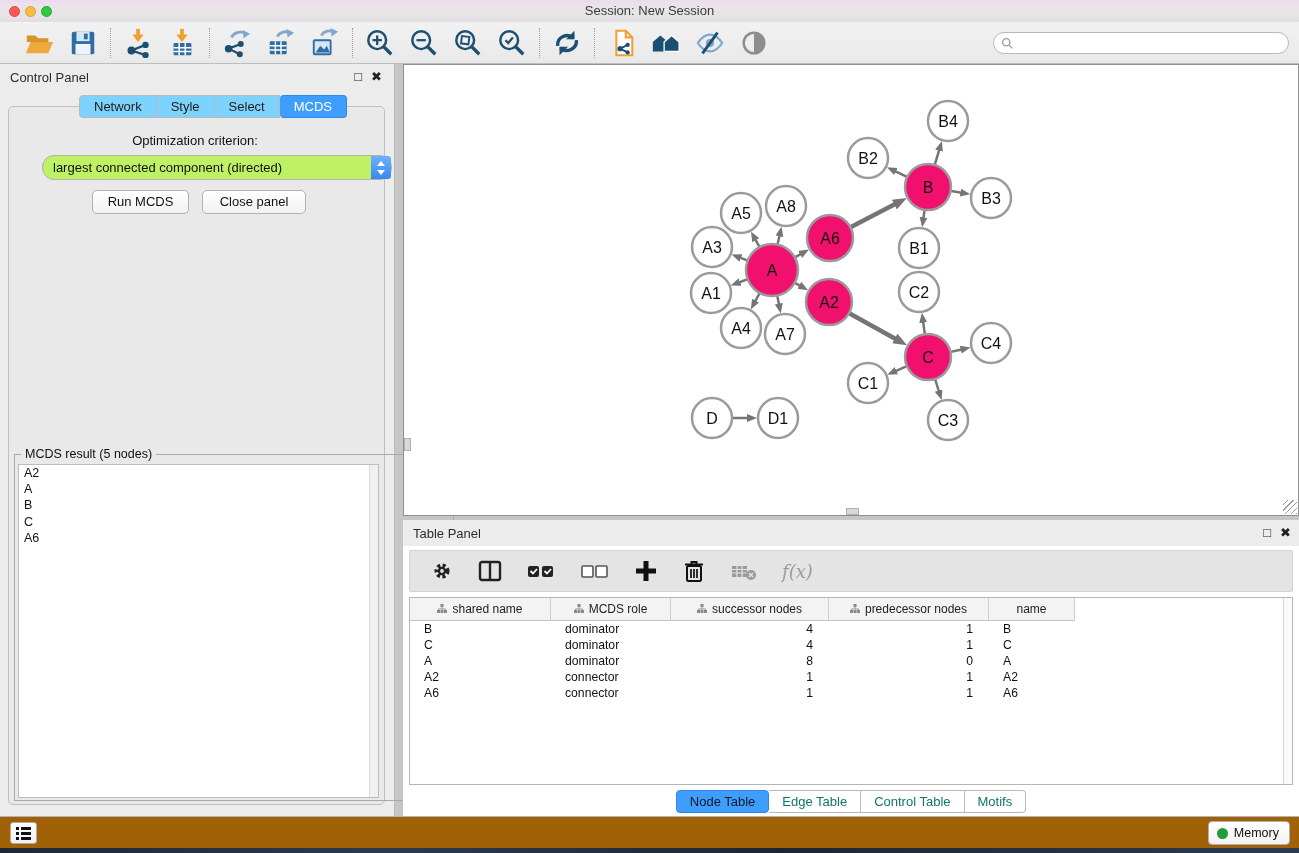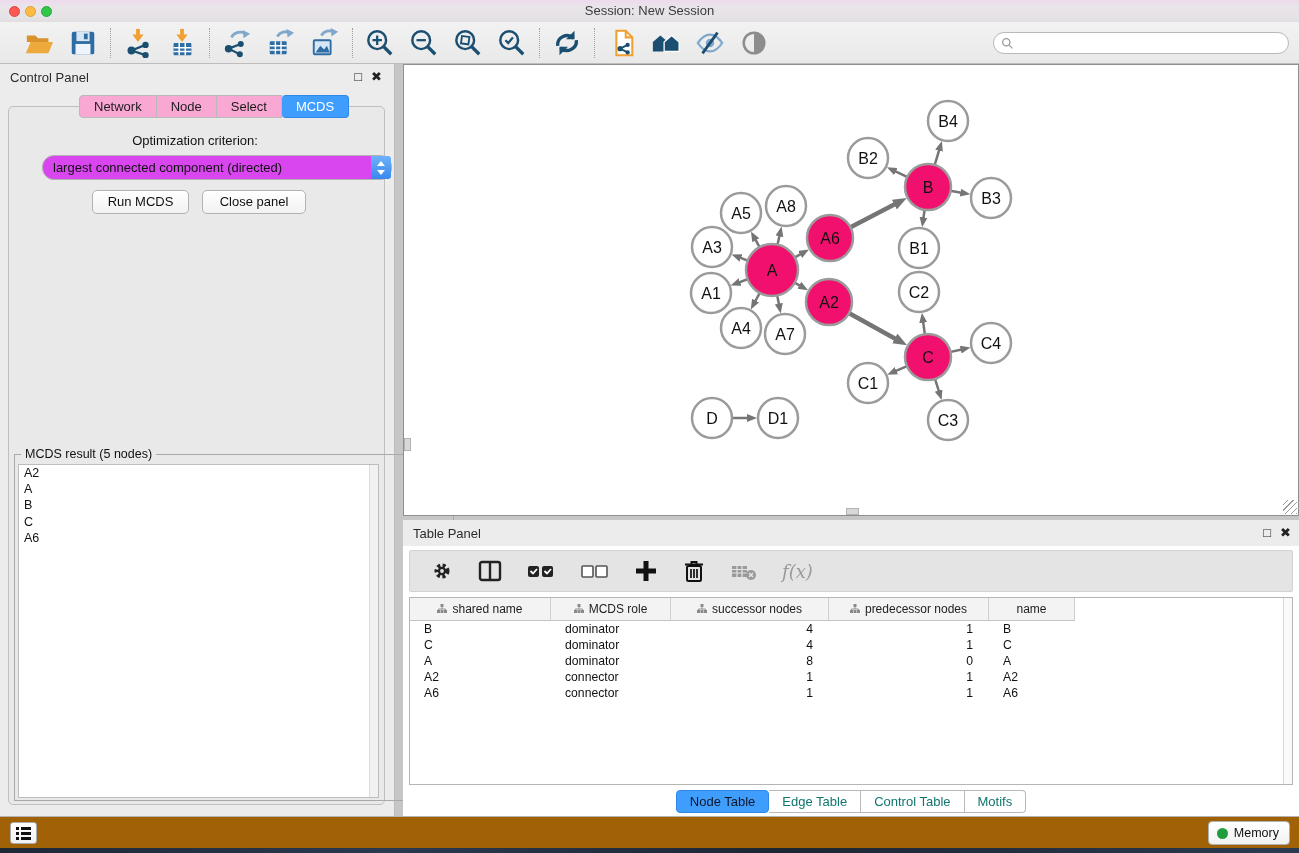--- a/index.html
+++ b/index.html
@@ -29,28 +29,28 @@
 
   
   .cp-bg { left:0; top:64px; width:395px; height:752px; background:#ececec; border-right:1px solid #bdbdbd; }
   .cp-header { left:0; top:64px; width:390px; height:26px; }
   .cp-header .ptitle { position:absolute; left:10px; top:6px; font-size:13px; color:#2c2c2c; }
   .panel-btns { position:absolute; right:8px; top:5px; display:flex; gap:9px; font-size:13px; color:#222; }
   .panel-btns span { cursor:default; }
   .cp-body { left:8px; top:106px; width:377px; height:699px; background:#e9e9e9; border:1px solid #bfbfbf; border-radius:5px; }
 
   .cp-tabs { left:79px; top:95px; height:23px; display:flex; z-index:5; }
-  .cp-tab { background:#f9a8d4; border:1px solid #b9b9b9; border-left:none; font-size:13px; padding:0 14px;
+  .cp-tab { background:#7dd3fc; border:1px solid #b9b9b9; border-left:none; font-size:13px; padding:0 14px;
     line-height:21px; color:#1c1c1c; }
   .cp-tab:first-child { border-left:1px solid #b9b9b9; border-radius:4px 0 0 4px; }
   .cp-tab:last-child { border-radius:0 4px 4px 0; }
   .cp-tab.active { background:#3f9efd; border-color:#2f88e8; color:#fff; border-radius:4px; }
 
   .opt-label { left:0; top:133px; width:390px; text-align:center; font-size:13px; color:#111; }
-  .criterion { left:42px; top:155px; width:350px; height:25px; background:#d946ef; border:1px solid #b2b2b2;
+  .criterion { left:42px; top:155px; width:350px; height:25px; background:#bef264; border:1px solid #b2b2b2;
     border-radius:12px; display:flex; align-items:center; }
   .criterion .val { flex:1; font-size:13px; padding-left:10px; color:#111; white-space:nowrap; }
   .criterion .stepper { width:20px; height:23px; background:linear-gradient(#6eb1fa,#3788ef);
     border-radius:0 3px 3px 0; display:flex; flex-direction:column; align-items:center; justify-content:center; }
   .criterion .stepper svg { display:block; }
   .cp-btn { position:absolute; top:190px; height:24px; background:linear-gradient(#ffffff,#f2f2f2);
     border:1px solid #b2b2b2; border-radius:5px; font-size:13px; color:#111; text-align:center; }
   .btn-run { left:92px; width:97px; line-height:22px; }
   .btn-close { left:202px; width:104px; line-height:22px; }
 
@@ -272,21 +272,21 @@
 <div class="abs cp-header">
   <span class="ptitle">Control Panel</span>
   <span class="panel-btns">
     <span>□</span>
     <span>✖</span>
   </span>
 </div>
 <div class="abs cp-body"></div>
 <div class="abs cp-tabs" id="cp-tabs">
     <div class="cp-tab">Network</div>
-    <div class="cp-tab">Node</div>
+    <div class="cp-tab">Style</div>
     <div class="cp-tab">Select</div>
     <div class="cp-tab active">MCDS</div>
   </div>
 
 <div class="abs opt-label">Optimization criterion:</div>
 <div class="abs criterion">
   <span class="val">largest connected component (directed)</span>
   <span class="stepper">
     <svg width="10" height="16" viewBox="0 0 10 16">
         <path d="M5 1l4 5H1z" fill="#fff"></path>

